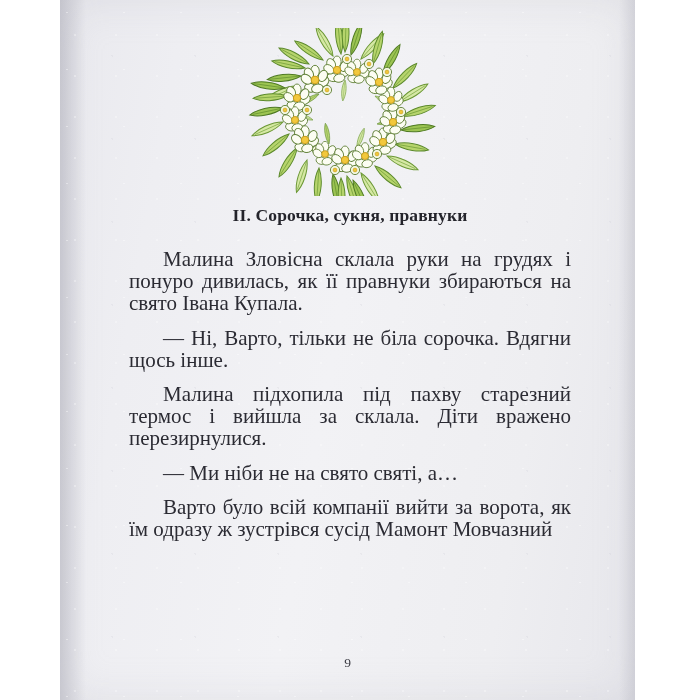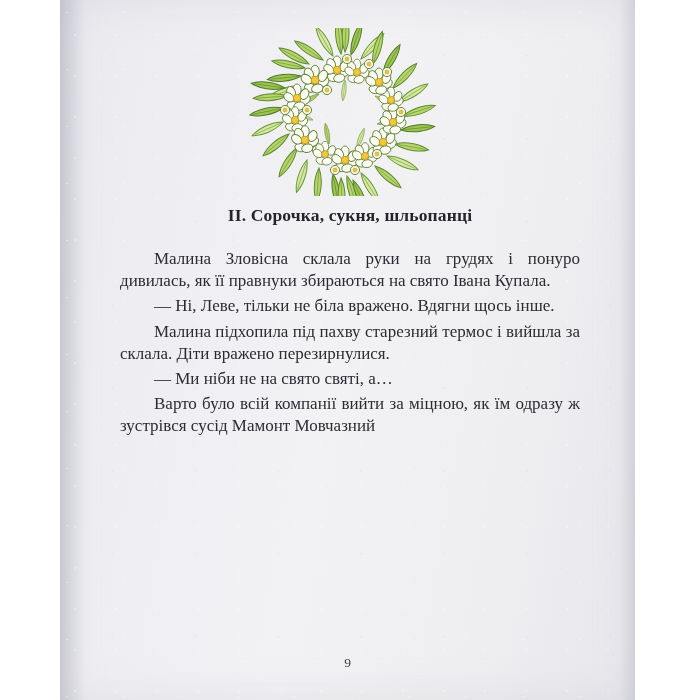--- a/index.html
+++ b/index.html
@@ -52,22 +52,22 @@
     font-size:17.5px;
     font-weight:bold;
     text-align:center;
     letter-spacing:.15px;
     margin:0 0 22px 0;
     color:#24242b;
     font-family:"Liberation Serif", serif;
   }
 
   p.para{
-    margin:3px;
-    font-size:17px;
+    margin:12px;
+    font-size:21px;
     line-height:22.2px;
     text-align:justify;
     text-justify:inter-word;
     text-indent:34px;
     color:#2b2b33;
     hyphens:manual;
   }
 
   #page-number{
     position:absolute;
@@ -218,24 +218,24 @@
         <use href="#daisy" transform="translate(146,72) scale(.92)"></use>
         <use href="#bud" transform="translate(156,84)"></use>
 
         <use href="#daisy" transform="translate(134,54) scale(1.0)"></use>
         <use href="#bud" transform="translate(142,44)"></use>
       </g>
     </svg>
   </div>
 
   <div id="text-column">
-    <h1 id="chapter-heading">II. Сорочка, сукня, шльопанці</h1>
+    <h1 id="chapter-heading">II. Сорочка, сукня, правнуки</h1>
 
     <p class="para">Малина Зловісна склала руки на грудях і понуро дивилась, як її правнуки збираються на свято Івана Купала.</p>
-    <p class="para">— Ні, Леве, тільки не біла вражено. Вдягни щось інше.</p>
+    <p class="para">— Ні, Варто, тільки не біла сорочка. Вдягни щось інше.</p>
     <p class="para">Малина підхопила під пахву старезний термос і вийшла за склала. Діти вражено перезирнулися.</p>
     <p class="para">— Ми ніби не на свято святі, а…</p>
-    <p class="para">Варто було всій компанії вийти за міцною, як їм одразу ж зустрівся сусід Мамонт Мовчазний</p>
+    <p class="para">Варто було всій компанії вийти за ворота, як їм одразу ж зустрівся сусід Мамонт Мовчазний</p>
   </div>
 
   <div id="page-number">9</div>
 
 </div>
 
 </body></html>

